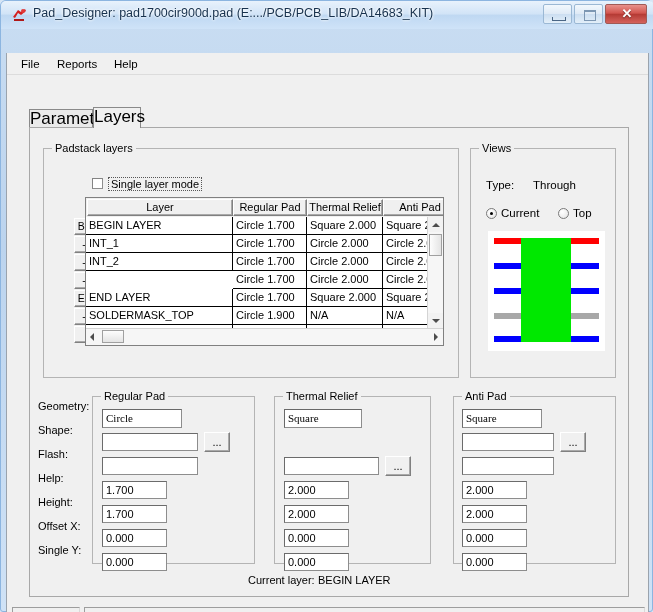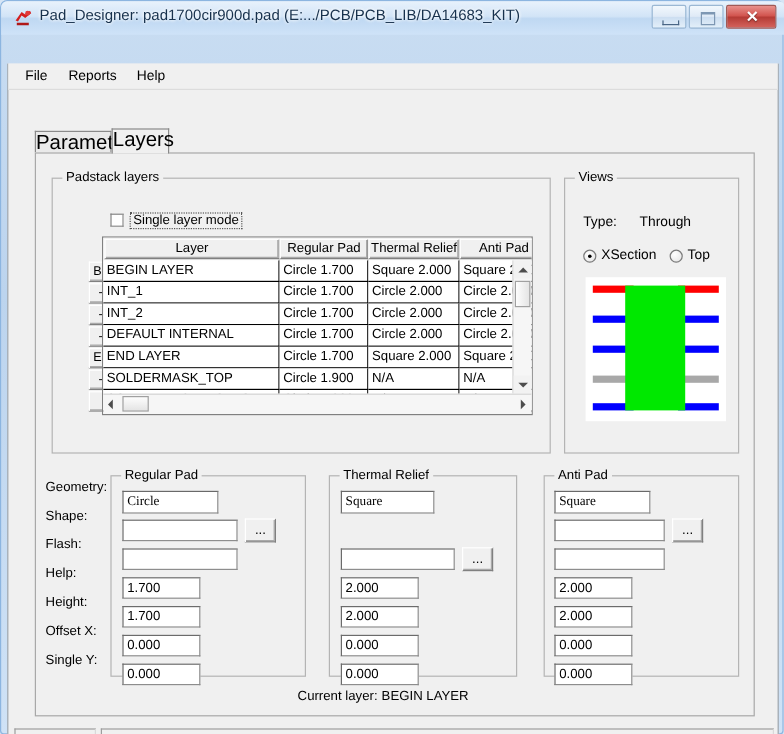--- a/index.html
+++ b/index.html
@@ -261,21 +261,20 @@
               <div class="gcell" style="left:221px;width:76px">Circle 2.000</div>
               <div class="gcell" style="left:297px;width:74px">Circle 2.000</div>
             </div>
             <div class="grow" style="top:55px">
               <div class="gcell" style="left:0;width:147px">INT_2</div>
               <div class="gcell" style="left:147px;width:74px">Circle 1.700</div>
               <div class="gcell" style="left:221px;width:76px">Circle 2.000</div>
               <div class="gcell" style="left:297px;width:74px">Circle 2.000</div>
             </div>
             <div class="grow" style="top:73px">
-              <div class="gcell" style="left:0;width:147px">DEFAULT INTERNAL</div>
               <div class="gcell" style="left:147px;width:74px">Circle 1.700</div>
               <div class="gcell" style="left:221px;width:76px">Circle 2.000</div>
               <div class="gcell" style="left:297px;width:74px">Circle 2.000</div>
             </div>
             <div class="grow" style="top:91px">
               <div class="gcell" style="left:0;width:147px">END LAYER</div>
               <div class="gcell" style="left:147px;width:74px">Circle 1.700</div>
               <div class="gcell" style="left:221px;width:76px">Square 2.000</div>
               <div class="gcell" style="left:297px;width:74px">Square 2.000</div>
             </div>
@@ -311,21 +310,21 @@
         </div>
       </div>
 
       <div class="group" id="grp-views">
         <span class="group-title">Views</span>
         <span id="views-type">Type:</span>
         <span id="views-type-val">Through</span>
 
         <div class="radio-wrap" style="left:15px">
           <span class="radio-dot on"></span>
-          <span class="radio-label">XSection</span>
+          <span class="radio-label">Current</span>
         </div>
         <div class="radio-wrap" style="left:87px">
           <span class="radio-dot"></span>
           <span class="radio-label">Top</span>
         </div>
 
         <div id="xsec-canvas">
           <span class="bar" style="left:6px;top:7px;width:34px;background:#ff0000"></span>
           <span class="bar" style="left:77px;top:7px;width:34px;background:#ff0000"></span>
           <span class="bar" style="left:6px;top:32px;width:34px;background:#0000ff"></span>

